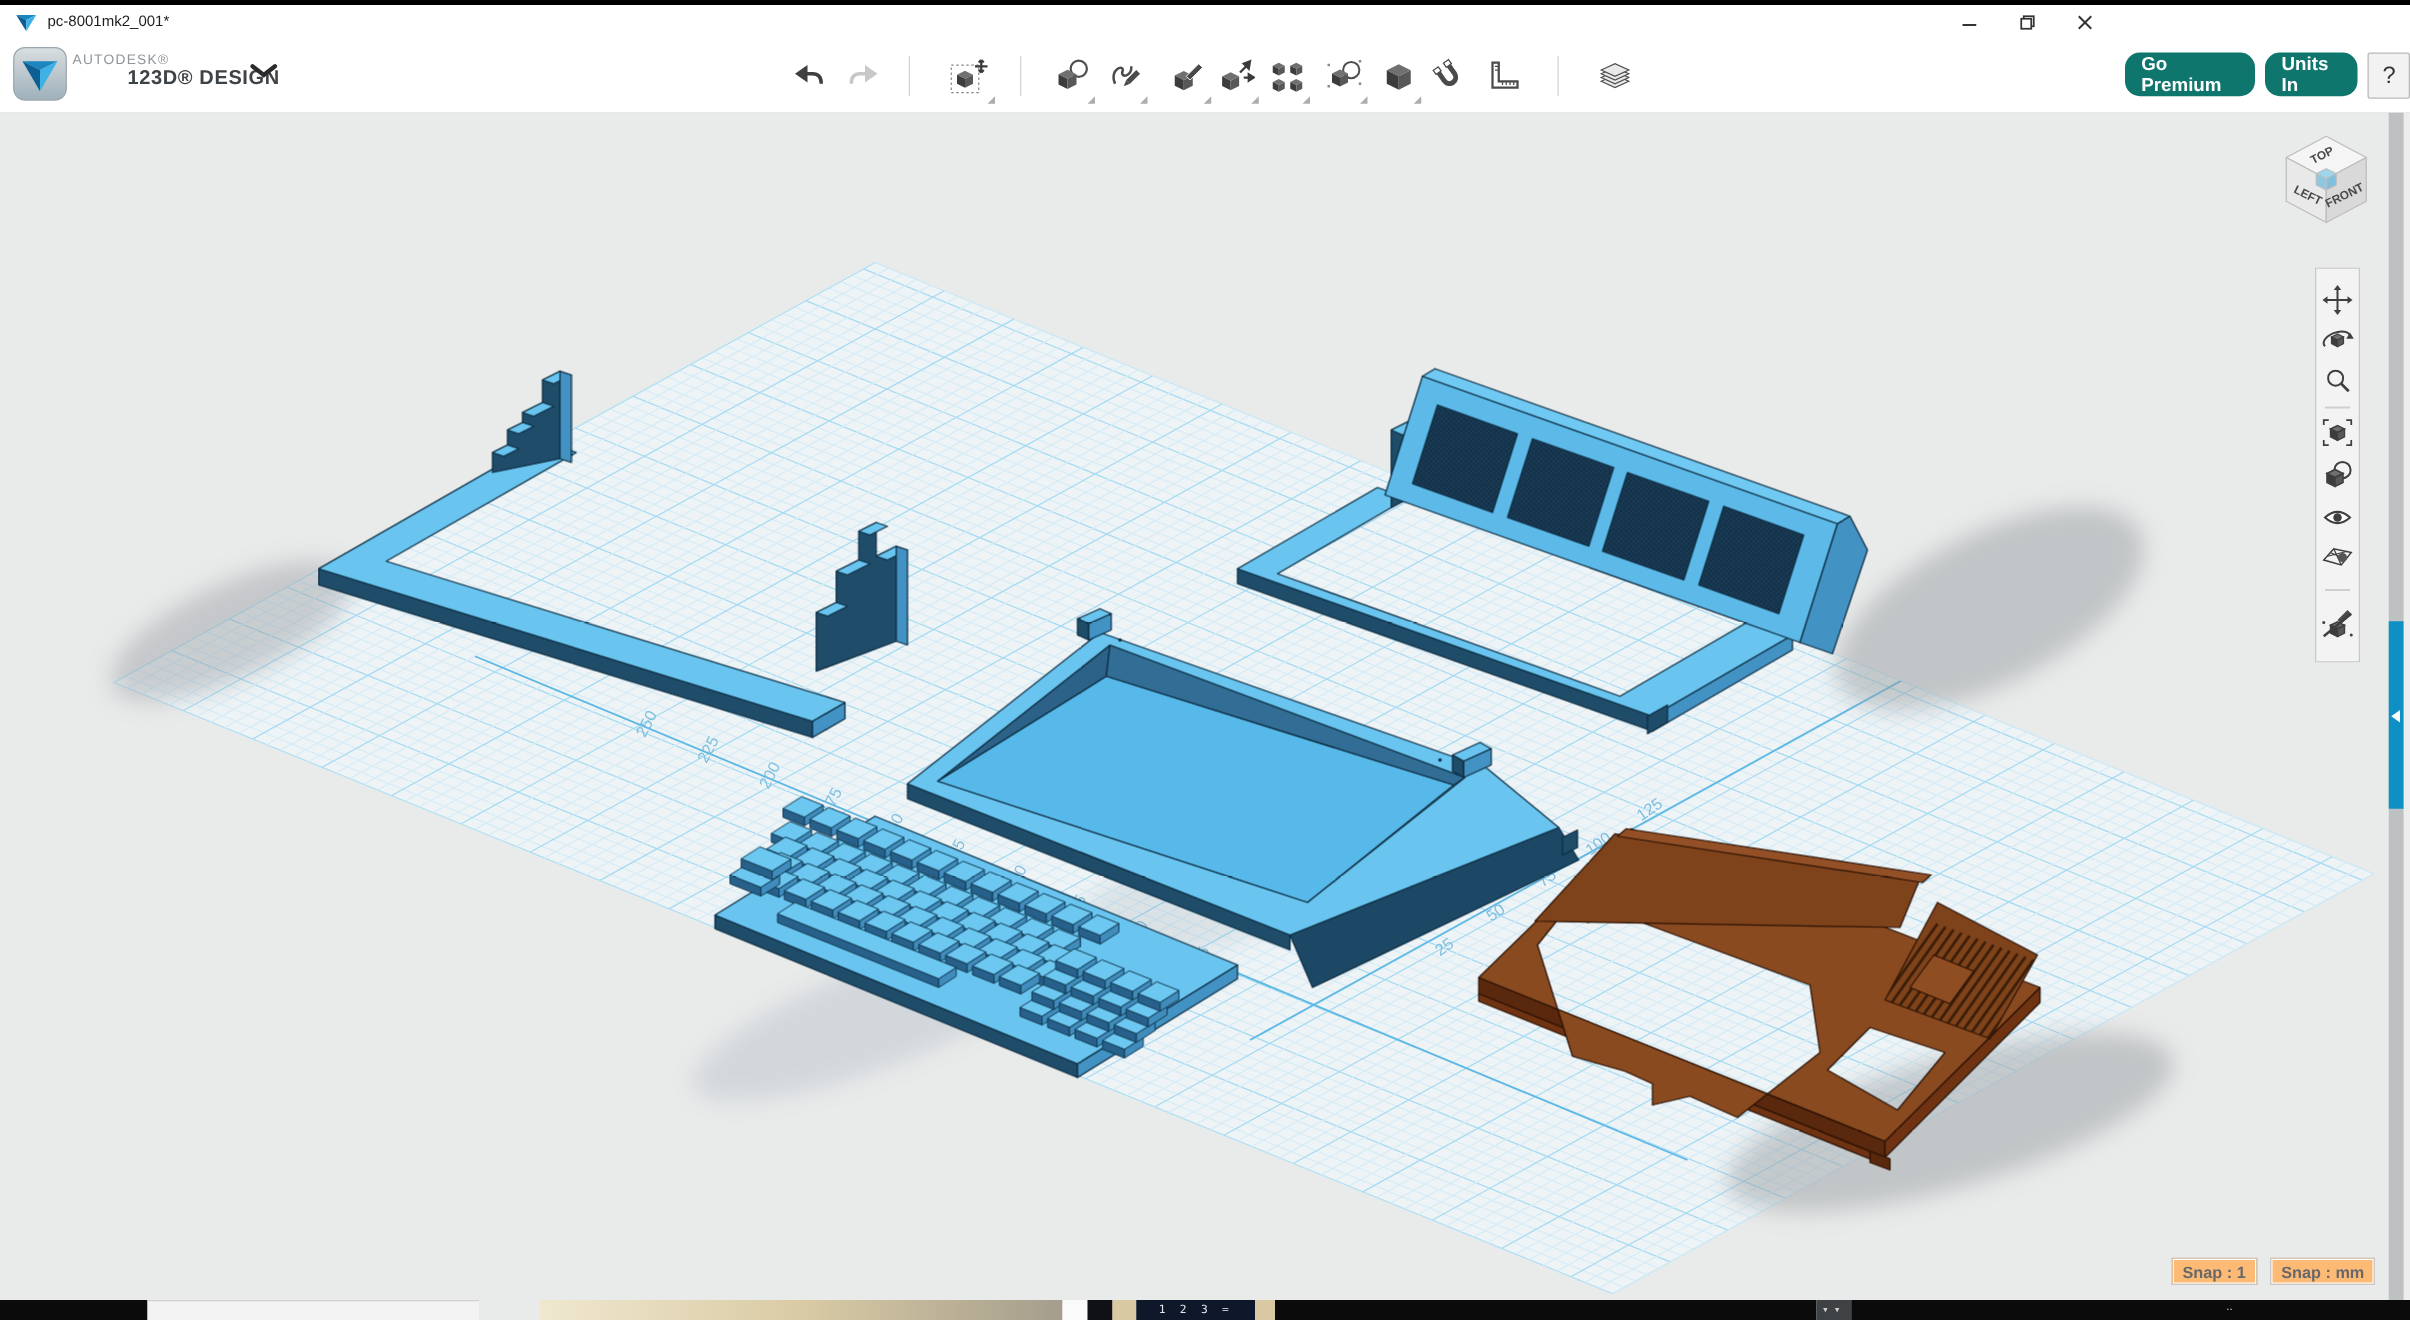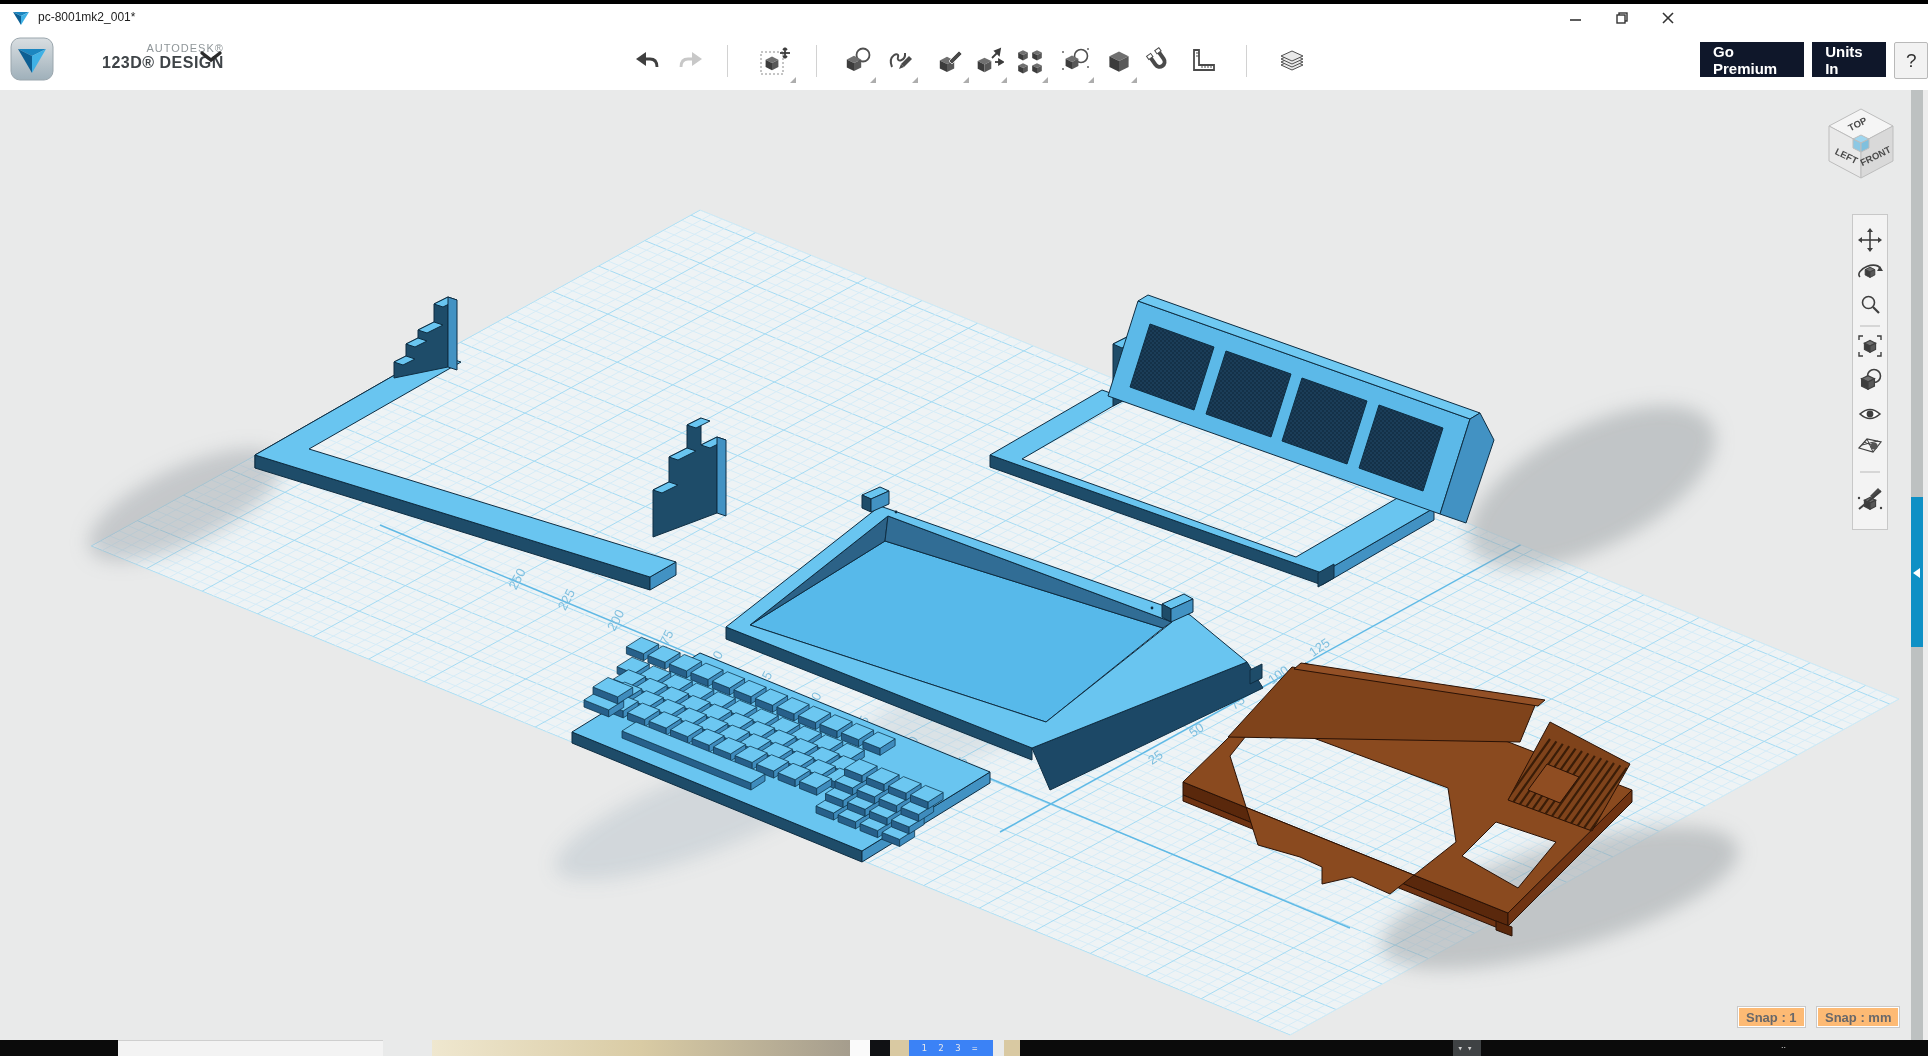--- a/index.html
+++ b/index.html
@@ -10,31 +10,31 @@
   #titlebar{position:absolute;left:0;top:4px;width:1700px;height:27px;background:#fff;}
   #title-logo{position:absolute;left:12px;top:5px;}
   #title-text{position:absolute;left:38px;top:6px;font-size:12px;color:#1d1d1d;}
   #win-controls{position:absolute;right:24px;top:6px;display:flex;gap:30px;}
   .wc{width:16px;height:16px;display:flex;align-items:center;justify-content:center;cursor:default;}
   
   #toolbar{position:absolute;left:0;top:31px;width:1928px;height:59px;background:#fff;
            border-bottom:1px solid #c9cccd;}
   #app-logo{position:absolute;left:10px;top:6px;}
   #brand{position:absolute;left:58px;top:11px;line-height:1.1;}
-  #brand .b1{font-size:11px;color:#8f9699;letter-spacing:1px;text-align:right;}
+  #brand .b1{font-size:11px;color:#8f9699;letter-spacing:1px;}
   #brand .b2{font-size:16px;font-weight:bold;color:#3e4347;letter-spacing:.5px;margin-left:44px;}
   #brand-chevron{position:absolute;left:198px;top:18px;}
   .tbtn{position:absolute;top:6px;width:44px;height:48px;display:flex;align-items:center;
         justify-content:center;}
   .caret{position:absolute;right:4px;bottom:2px;width:0;height:0;
          border-left:6px solid transparent;border-bottom:6px solid #adadad;}
   .vsep{position:absolute;top:14px;width:1px;height:32px;background:#d2d2d2;}
   #premium-group{position:absolute;left:1700px;top:11px;display:flex;gap:8px;}
-  .bluebtn{height:35px;background:#0f172a;color:#fff;font-weight:bold;font-size:15px;
-           display:flex;align-items:center;justify-content:center;border-radius:0;
+  .bluebtn{height:35px;background:#0f766e;color:#fff;font-weight:bold;font-size:15px;
+           display:flex;align-items:center;justify-content:center;border-radius:12px;
            padding:0 13px;cursor:pointer;}
   #help-btn{width:36px;height:35px;background:#f2f2f2;border:1px solid #b9b9b9;color:#333;
             font-size:19px;display:flex;align-items:center;justify-content:center;border-radius:2px;}
   
   #canvas{position:absolute;left:0;top:90px;width:1928px;height:950px;background:#e9eaea;overflow:hidden;}
   #scene{position:absolute;left:0;top:0;}
   
   #viewcube{position:absolute;left:1815px;top:6px;}
   
   #side-tools{position:absolute;left:1852px;top:124px;}
@@ -867,21 +867,21 @@
     <div class="statusbox" style="left:1816px">Snap : mm</div>
   </div>
 
   <div id="taskstrip">
     <div class="seg" style="left:0;width:118px;background:#0b0b0b"></div>
     <div class="seg" style="left:118px;width:265px;background:#f3f3f3;border-top:1px solid #cfcfcf"></div>
     <div class="seg" style="left:432px;width:418px;background:linear-gradient(90deg,#efe7cf,#d9cba4,#a59d8d)"></div>
     <div class="seg" style="left:850px;width:20px;background:#fafafa"></div>
     <div class="seg" style="left:870px;width:20px;background:#101114"></div>
     <div class="seg" style="left:890px;width:19px;background:#d9c9a2"></div>
-    <div class="seg segtext" style="left:909px;width:84px;background:#3b82f6">
+    <div class="seg segtext" style="left:909px;width:95px;background:#0f172a">
       <span>1 2 3 =</span>
     </div>
     <div class="seg" style="left:1004px;width:16px;background:#d9c9a2"></div>
     <div class="seg" style="left:1020px;width:433px;background:#0b0b0b"></div>
     <div class="seg segtext" style="left:1453px;width:28px;background:#3f4244;color:#cfcfcf;letter-spacing:4px">
       <span>▾</span>
         <span>▾</span>
     </div>
     <div class="seg" style="left:1481px;width:447px;background:#0b0b0b">
       <span style="position:absolute;left:300px;color:#ddd;font-size:9px">..</span>

